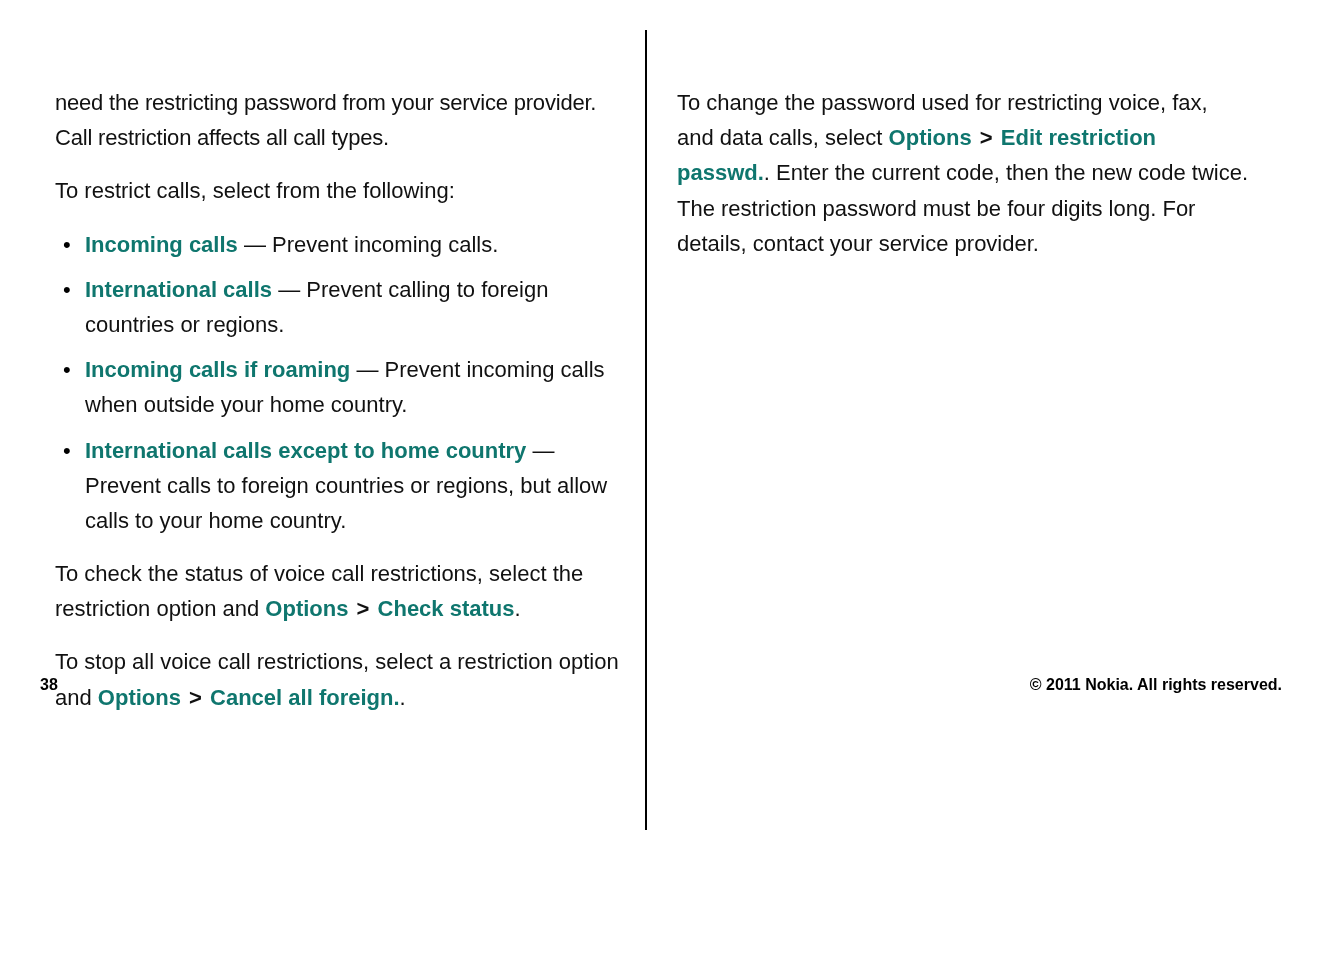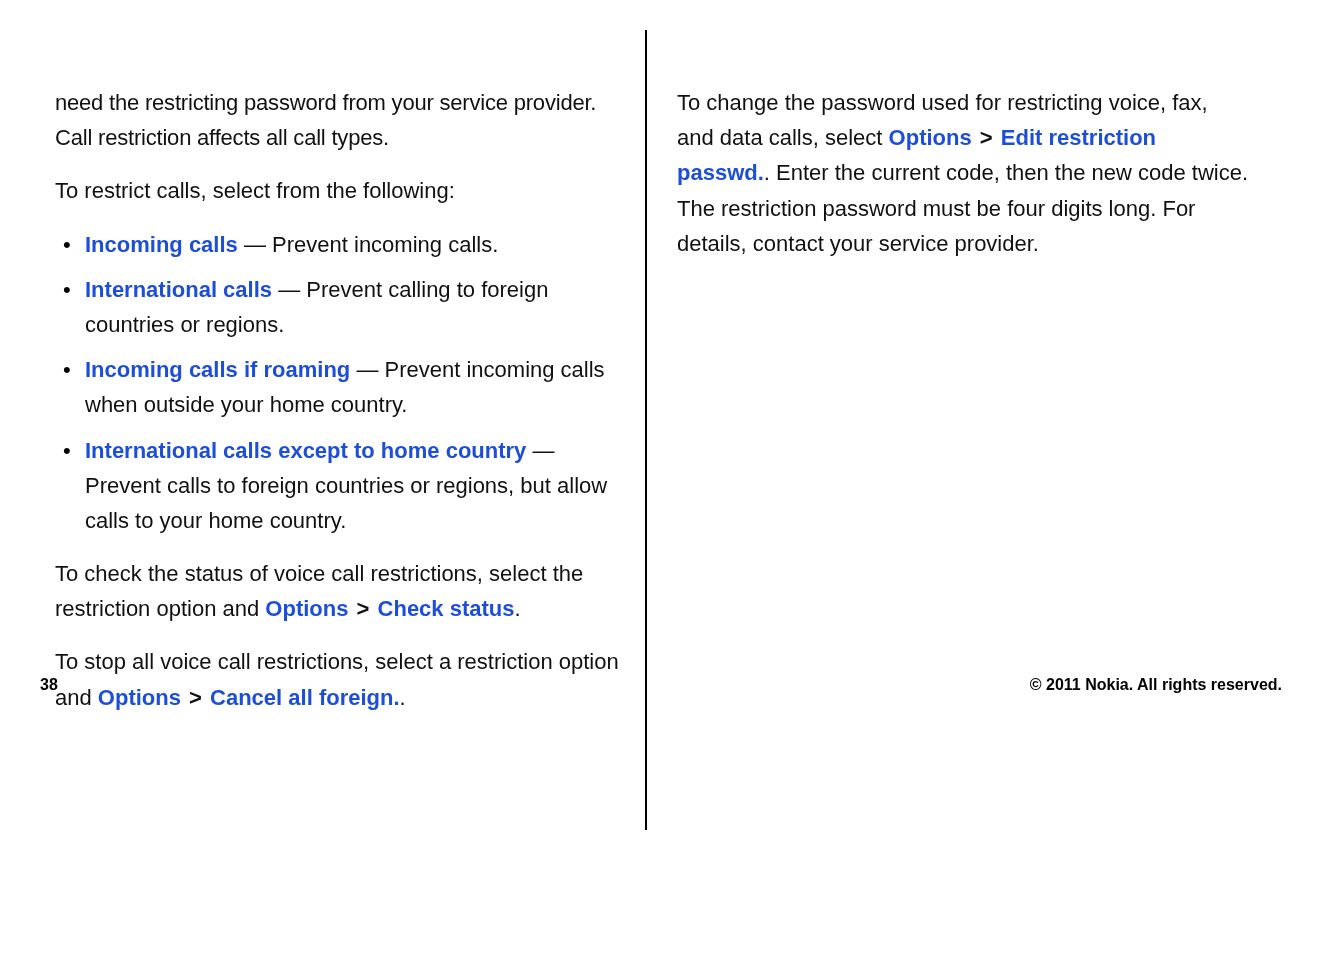--- a/index.html
+++ b/index.html
@@ -47,21 +47,21 @@
   }
   ul.list li::before {
     content: "•";
     position: absolute;
     left: 8px;
     top: 0;
     font-size: 22px;
     color: #000;
   }
   .opt {
-    color: #1d4ed8;
+    color: #0f766e;
     font-weight: bold;
   }
   .gt {
     color: #111;
     font-weight: bold;
     margin: 0 2px;
   }
   .footer {
     position: absolute;
     bottom: 40px;

